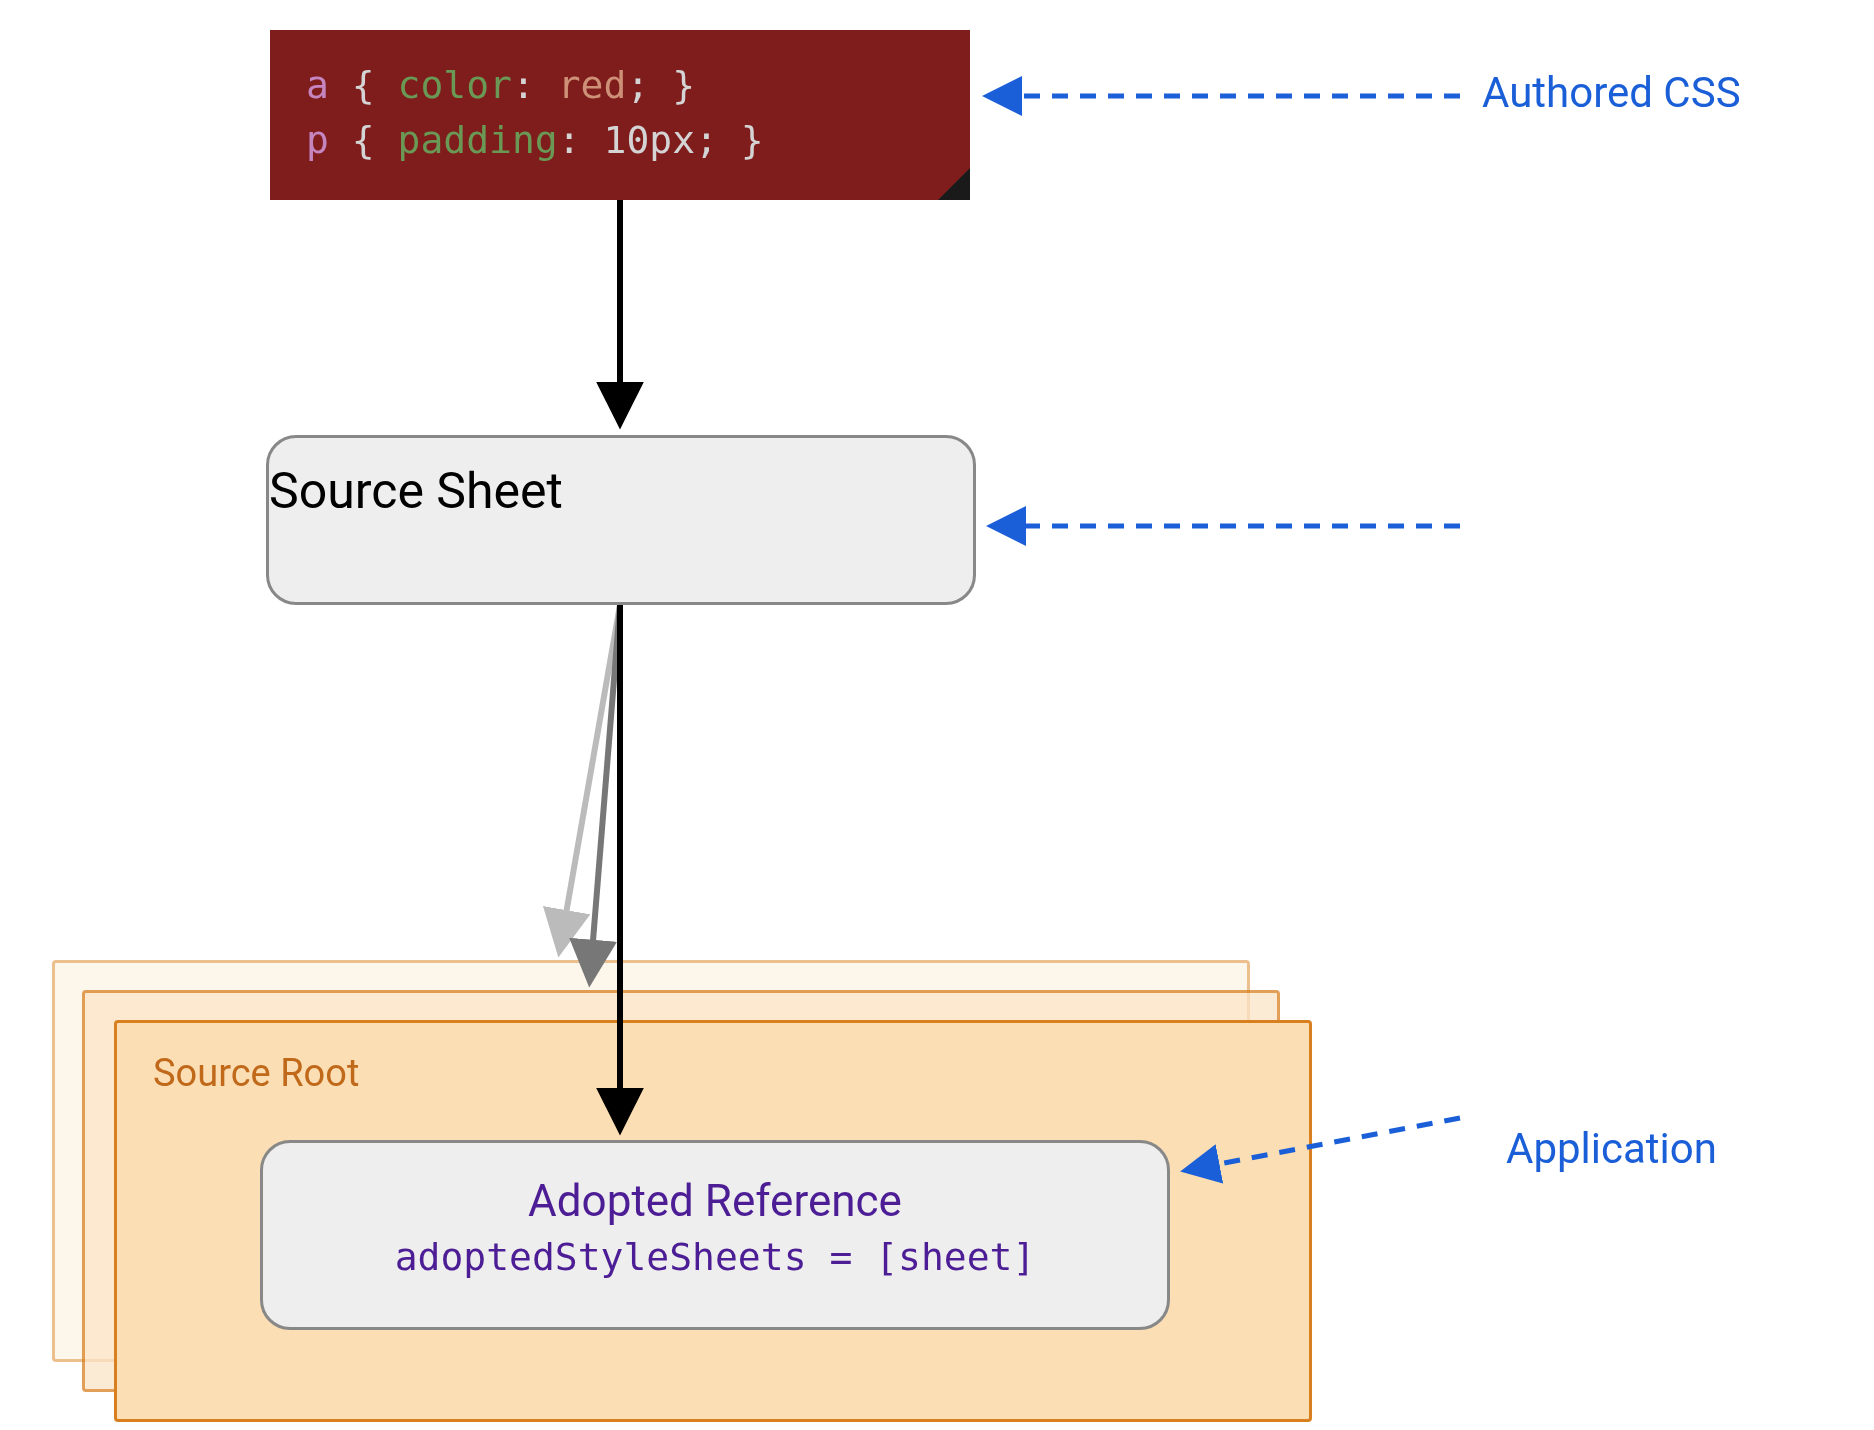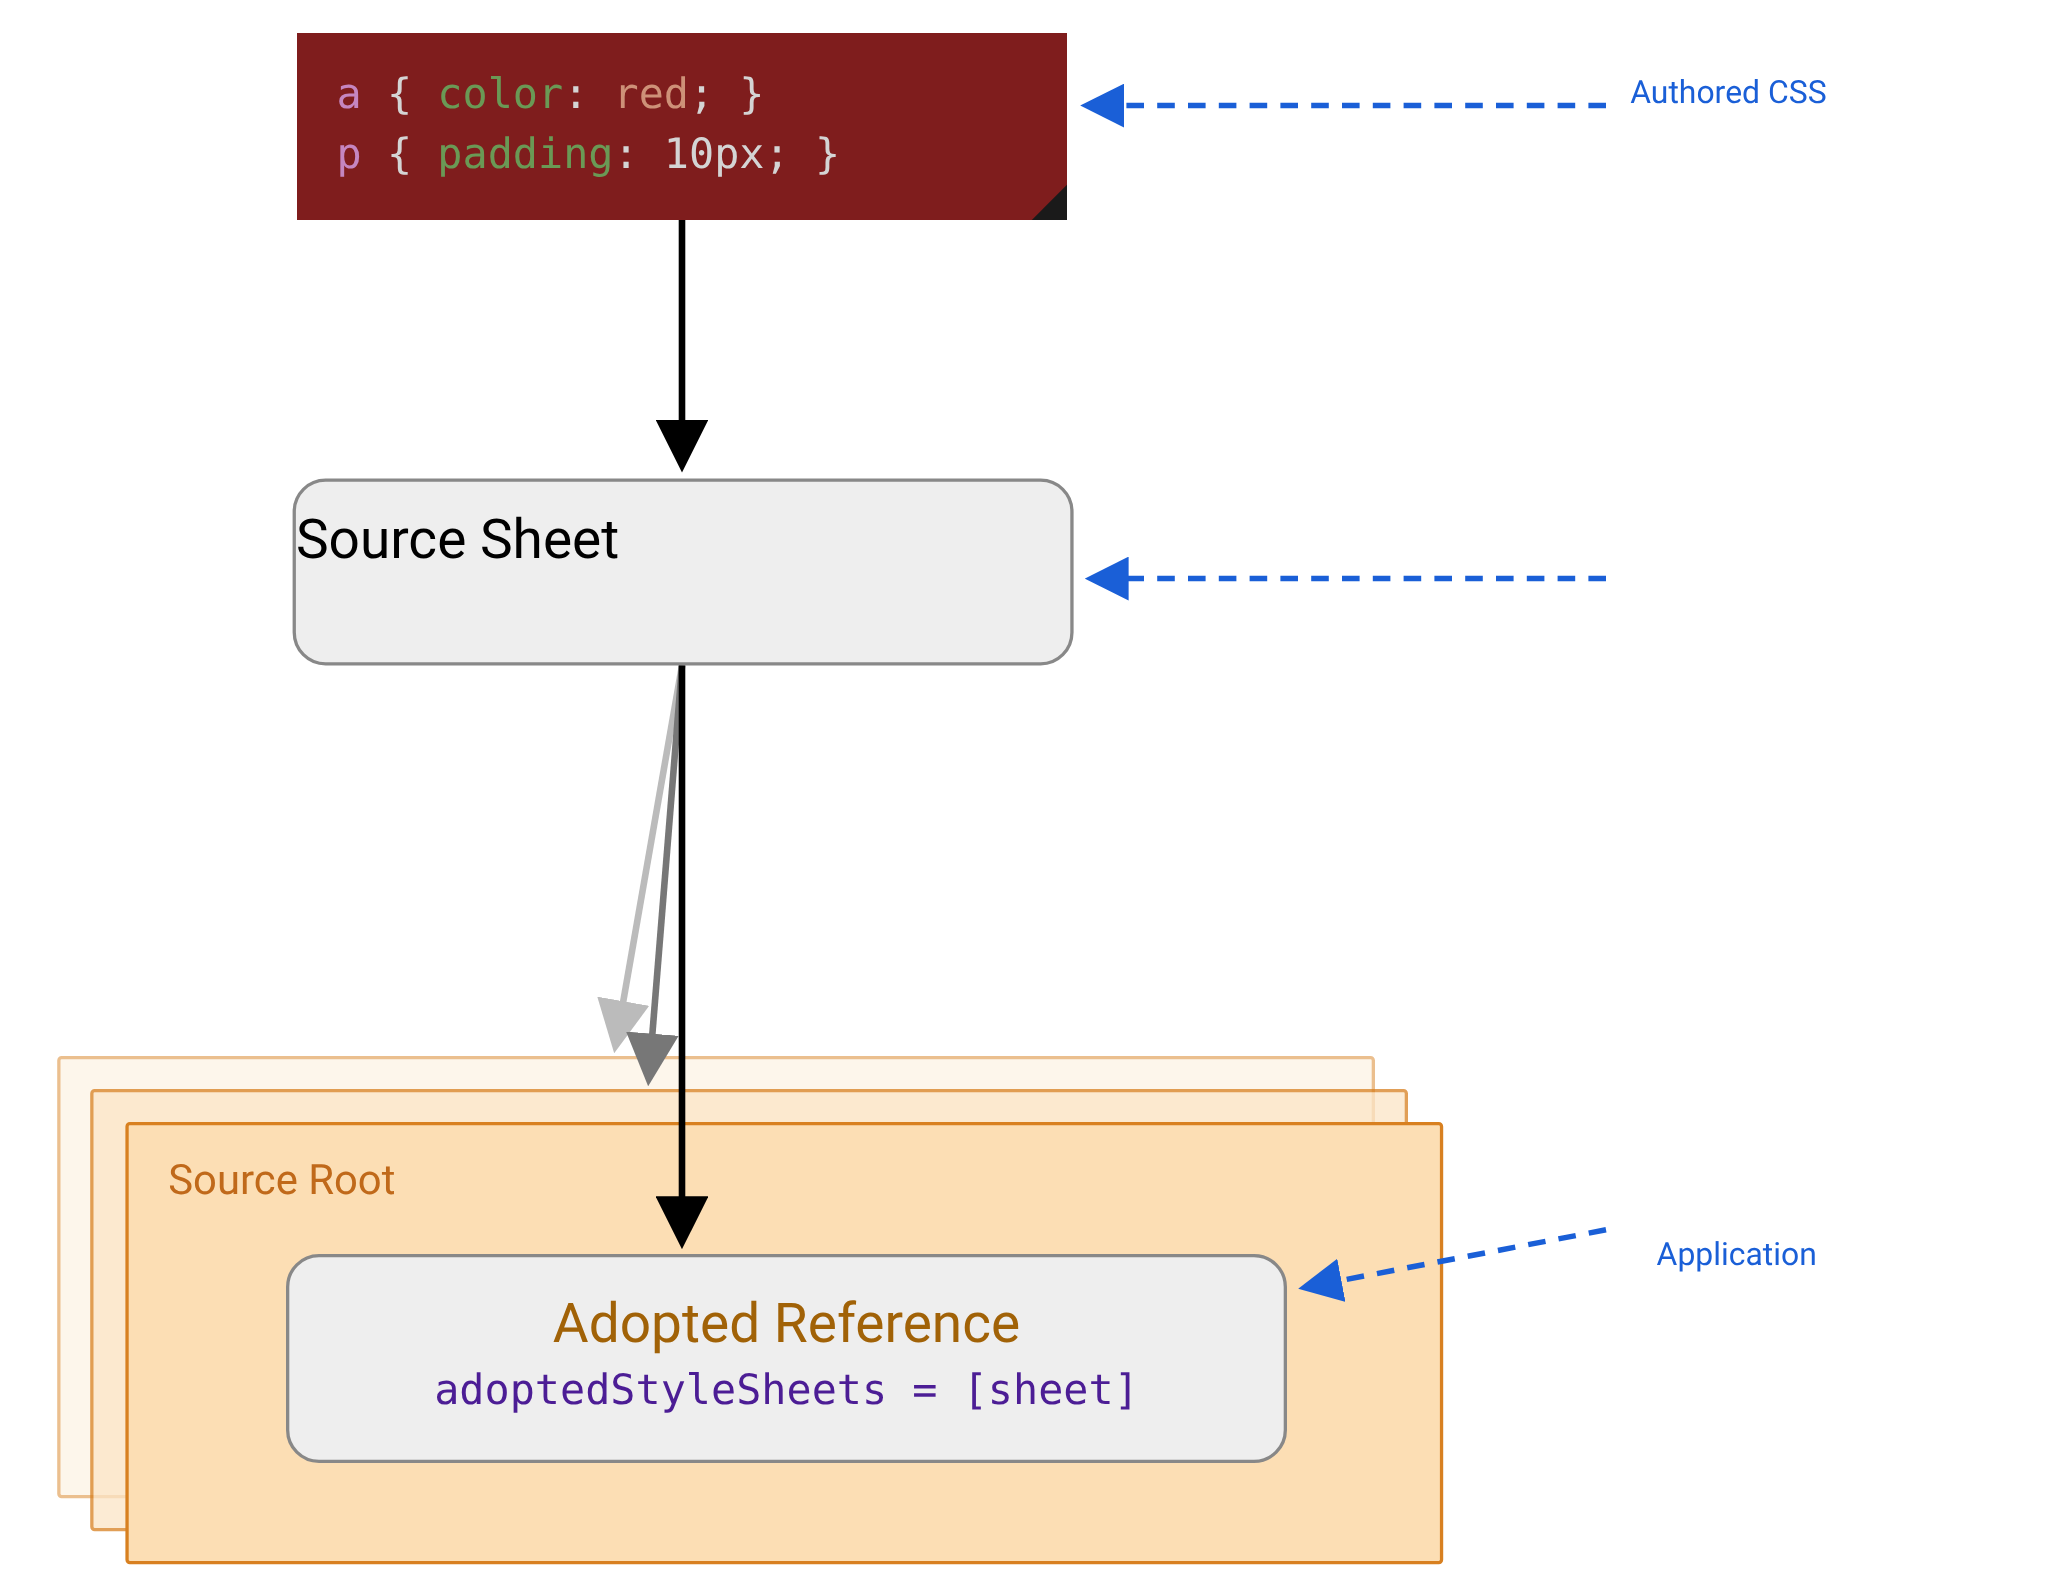--- a/index.html
+++ b/index.html
@@ -113,34 +113,34 @@
       top: 1140px;
       width: 910px;
       height: 190px;
       background: #eeeeee;
       border: 3px solid #888;
       border-radius: 30px;
       text-align: center;
       padding-top: 32px;
     }
     .adopted-title {
-      font-size: 50px;
-      color: #a16207;
+      font-size: 44px;
+      color: #4c1d95;
       font-weight: 400;
     }
     .adopted-code {
       font-family: "SF Mono", Menlo, Consolas, monospace;
       font-size: 38px;
       color: #4c1d95;
       margin-top: 8px;
     }
 
     .annotation {
       position: absolute;
-      font-size: 29px;
+      font-size: 42px;
       color: #1a5fd7;
     }
     .ann1 { left: 1482px; top: 68px; }
     .ann2 { left: 1482px; top: 500px; }
     .ann3 { left: 1482px; top: 1124px; margin-left: 24px; }
 
     svg.overlay {
       position: absolute;
       left: 0;
       top: 0;

